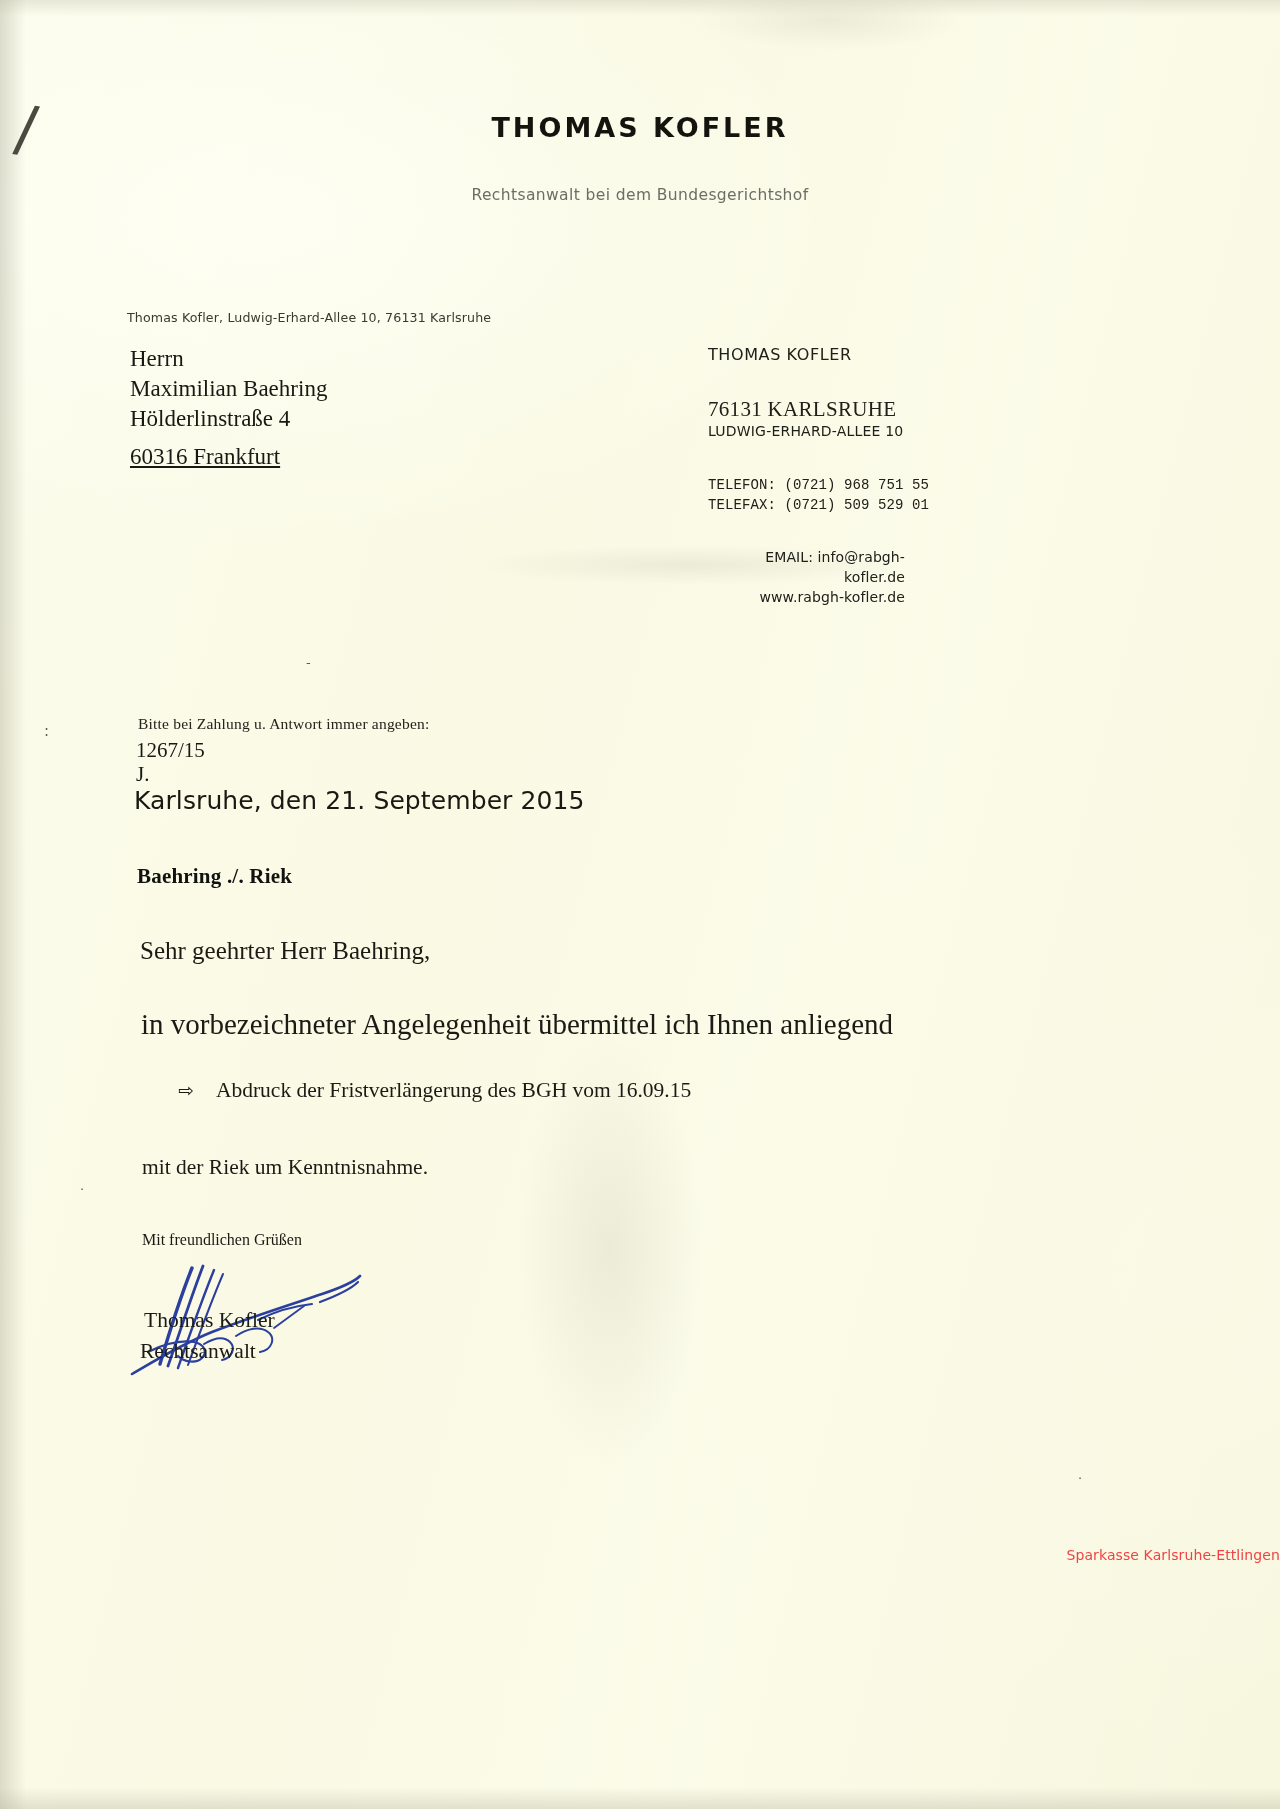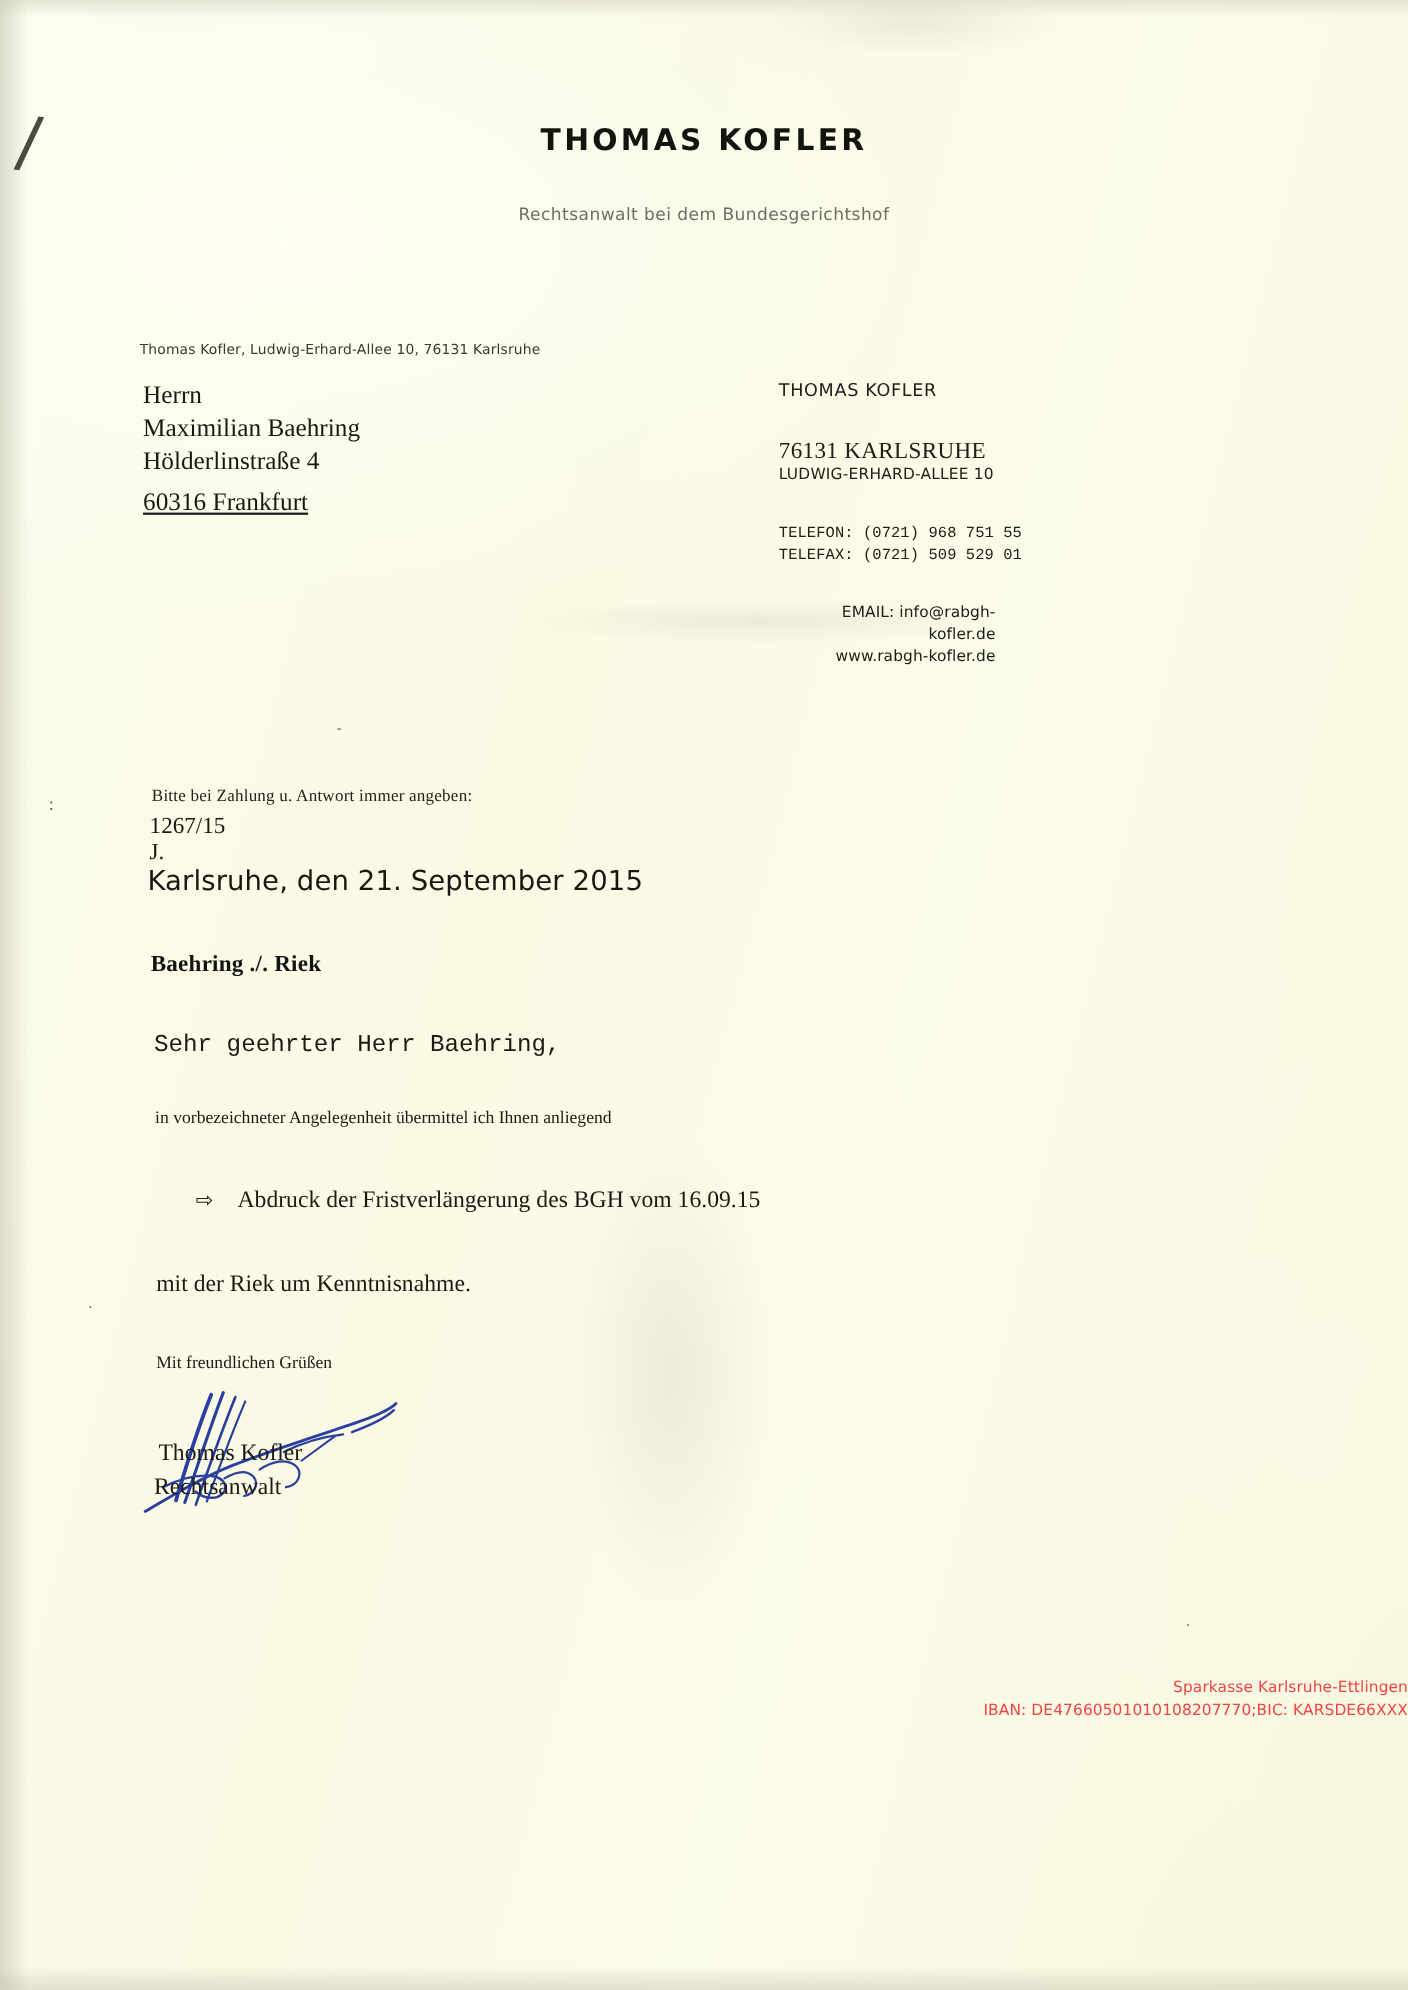--- a/index.html
+++ b/index.html
@@ -184,29 +184,28 @@
     top: 864px;
     font-size: 21px;
     font-weight: 700;
     letter-spacing: 0.2px;
     color: #121210;
   }
   .salutation {
     position: absolute;
     left: 140px;
     top: 937px;
-    font-size: 22px;
-    color: #1b1b15;
-    font-family: Liberation Mono, monospace;
+    font-size: 25px;
+    color: #1b1b15;
   }
   .intro {
     position: absolute;
     left: 141px;
     top: 1008px;
-    font-size: 16px;
+    font-size: 29px;
     color: #1b1b15;
   }
   .bullet-row {
     position: absolute;
     left: 178px;
     top: 1078px;
     display: flex;
     align-items: baseline;
     gap: 22px;
     font-size: 21.5px;
@@ -353,16 +352,15 @@
       <path d="M166,96 L196,74" stroke-width="1.8"></path>
       <path d="M212,70 C228,64 242,58 250,50" stroke-width="2.2"></path>
     </g>
   </svg>
 
   <div class="sign-name">Thomas Kofler</div>
   <div class="sign-role">Rechtsanwalt</div>
 
   <div class="footer">
     <div>Sparkasse Karlsruhe-Ettlingen</div>
-    <div>IBAN: DE47660501010108207770;BIC: KARSDE66XXX</div>
   </div>
 
 </div>
 
 </body></html>

